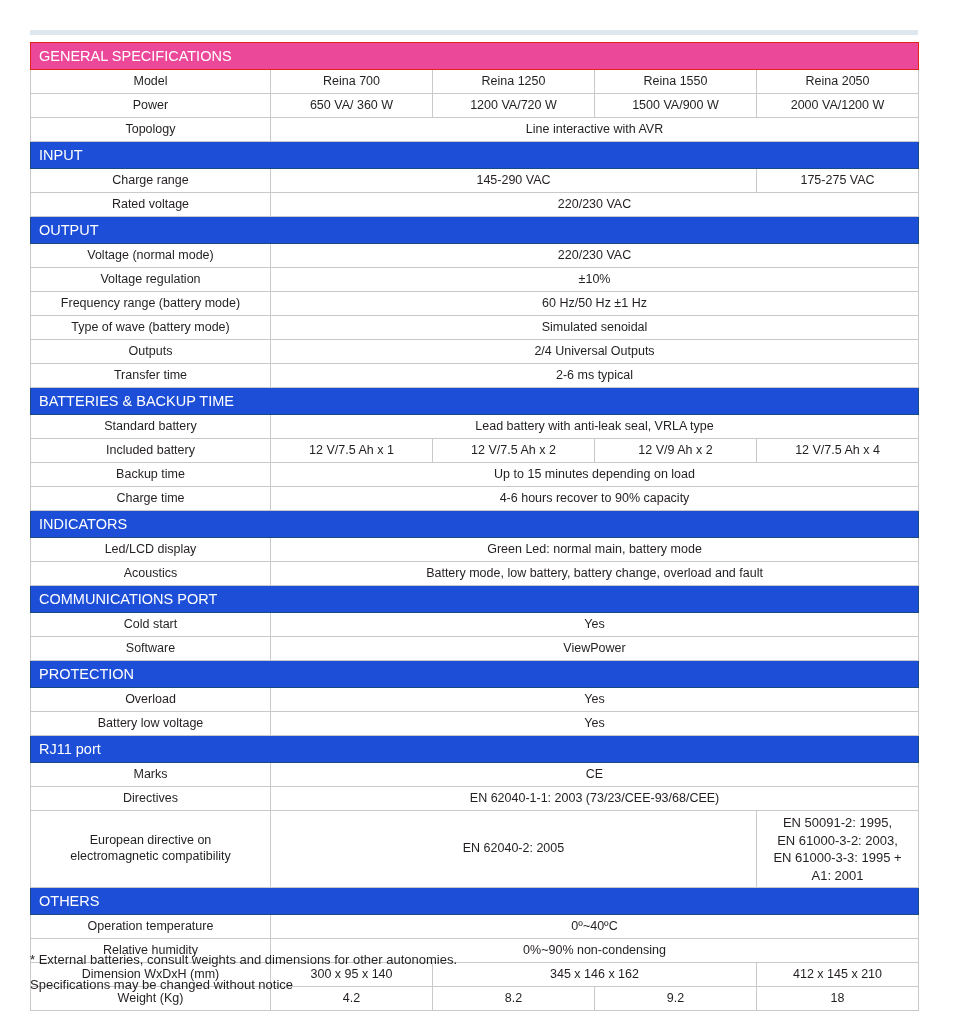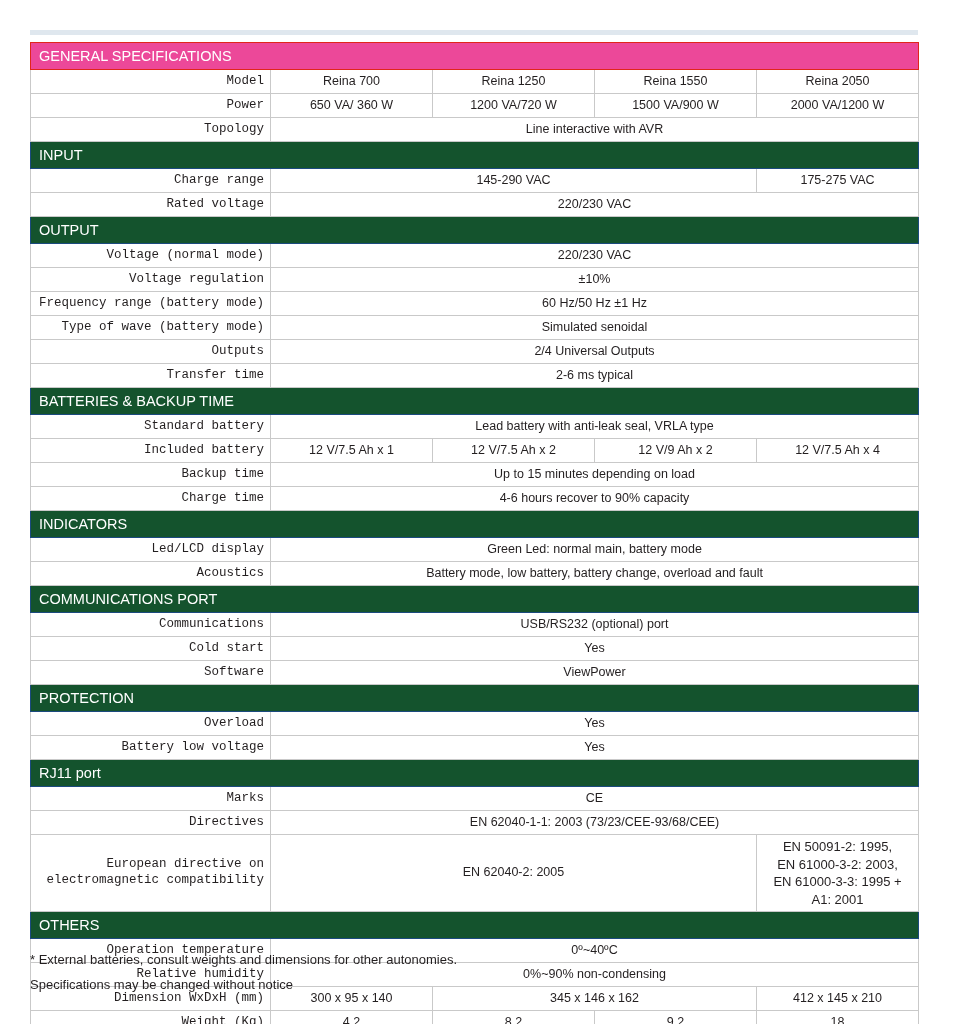--- a/index.html
+++ b/index.html
@@ -41,35 +41,34 @@
   .spec-table td {
     border: 1px solid #c9c9c9;
     padding: 3px 6px;
     vertical-align: middle;
     line-height: 1.25;
     height: 17px;
     background: #ffffff;
   }
   
   tr.section td {
-    background: #14532d;
+    background: #1d4ed8;
     color: #ffffff;
     font-size: 14.5px;
     padding: 3px 8px;
     border: 1px solid #1b4a7e;
     height: 20px;
   }
   tr.section.red td {
     background: #ec4899;
     border-color: #e1251b;
   }
   td.label {
-    text-align: right;
+    text-align: center;
     white-space: nowrap;
-    font-family: Liberation Mono, monospace;
   }
   td.val {
     text-align: center;
   }
   td.small {
     font-size: 13px;
     line-height: 1.35;
   }
   .col-label { width: 240px; }
   .col-1 { width: 162px; }
@@ -198,24 +197,20 @@
         <td class="label">Led/LCD display</td>
         <td class="val" colspan="4">Green Led: normal main, battery mode</td>
       </tr>
       <tr>
         <td class="label">Acoustics</td>
         <td class="val" colspan="4">Battery mode, low battery, battery change, overload and fault</td>
       </tr>
 
       <tr class="section">
         <td colspan="5">COMMUNICATIONS PORT</td>
-      </tr>
-      <tr>
-        <td class="label">Communications</td>
-        <td class="val" colspan="4">USB/RS232 (optional) port</td>
       </tr>
       <tr>
         <td class="label">Cold start</td>
         <td class="val" colspan="4">Yes</td>
       </tr>
       <tr>
         <td class="label">Software</td>
         <td class="val" colspan="4">ViewPower</td>
       </tr>
 

